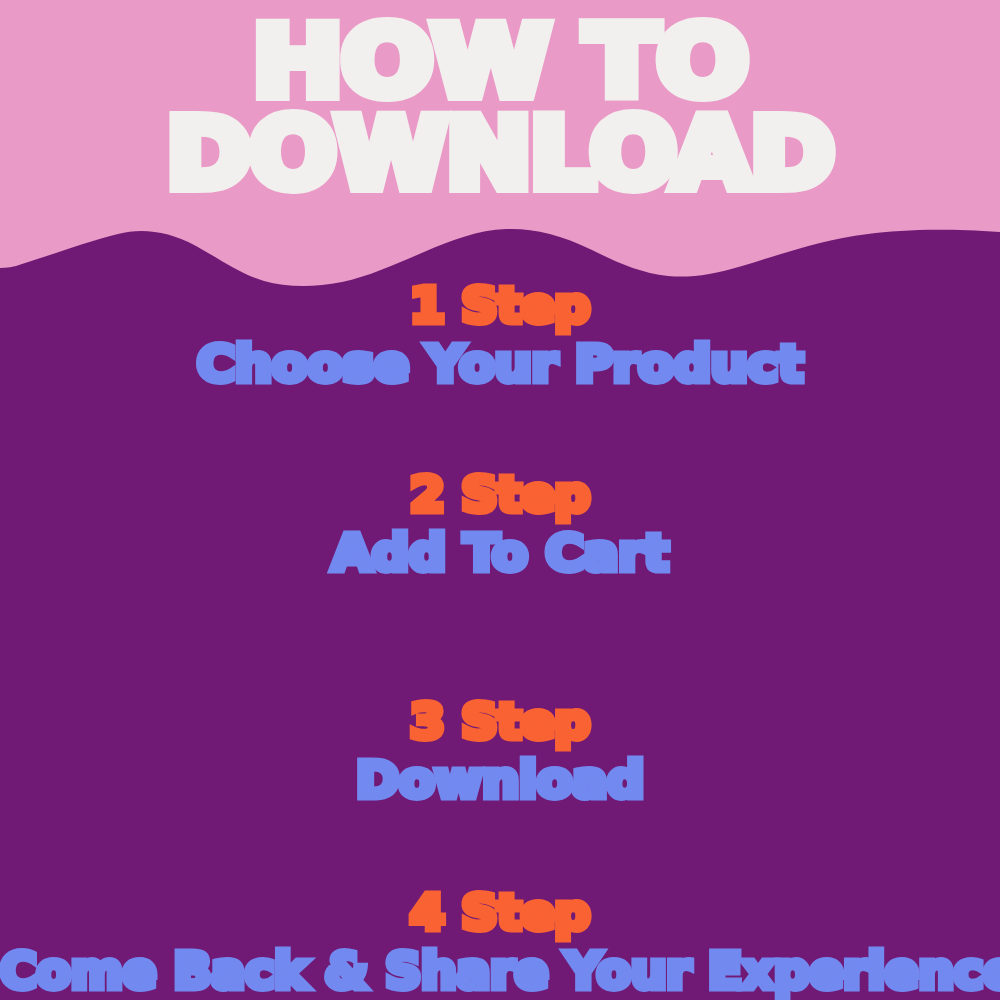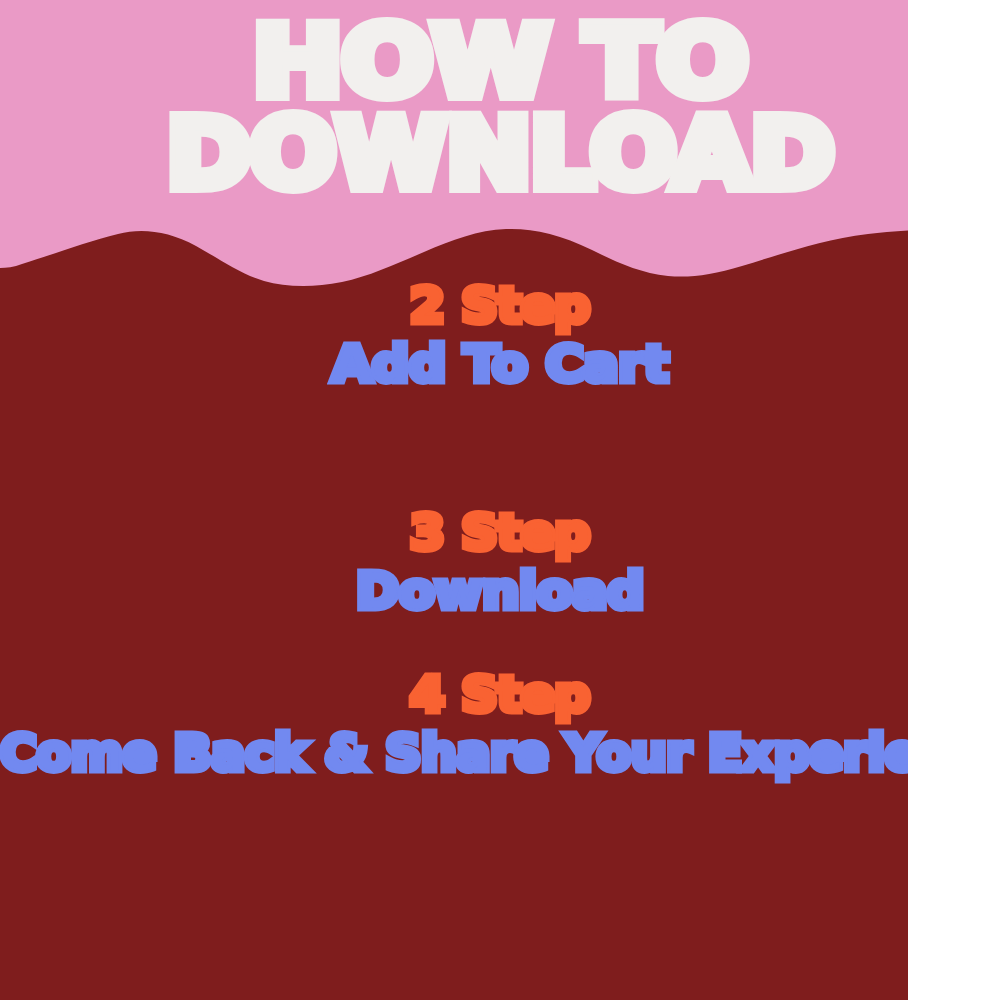--- a/index.html
+++ b/index.html
@@ -3,24 +3,24 @@
 <meta charset="utf-8">
 <title>How To Download</title>
 <style>
   html, body {
     margin: 0;
     padding: 0;
     background: #ffffff;
   }
   #poster {
     position: relative;
-    width: 908px;
+    width: 1000px;
     height: 1000px;
     overflow: hidden;
-    background: #7f1d1d;
+    background: #701a75;
     font-family: "DejaVu Sans", "Liberation Sans", sans-serif;
     -webkit-font-smoothing: antialiased;
   }
 
   
   #header-band {
     position: absolute;
     left: 0;
     top: 0;
     width: 1000px;
@@ -107,21 +107,21 @@
     transform: scaleX(1.04);
   }
   .step-title.wide {
     font-size: 50px;
     transform: scaleX(1.0);
   }
 
   
   #step-1 { margin-bottom: 78px; }
   #step-2 { margin-bottom: 116px; }
-  #step-3 { margin-bottom: 51px; }
+  #step-3 { margin-bottom: 80px; }
   #step-4 { margin-bottom: 4px; }
 </style>
 </head>
 <body>
 
 <div id="poster">
 
   <div id="header-band">
     <svg viewBox="0 0 1000 300" preserveAspectRatio="none">
       <path d="M0,0 L1000,0 L1000,232
@@ -140,20 +140,24 @@
     </svg>
   </div>
 
   <div id="title-block">
     <span class="title-line title-line-1 bubble">HOW TO</span>
     <span class="title-line title-line-2 bubble">DOWNLOAD</span>
   </div>
 
   <div id="steps">
 
+    <div class="step" id="step-1">
+      <span class="step-label">1 Step</span>
+      <span class="step-title">Choose Your Product</span>
+    </div>
 
     <div class="step" id="step-2">
       <span class="step-label">2 Step</span>
       <span class="step-title">Add To Cart</span>
     </div>
 
     <div class="step" id="step-3">
       <span class="step-label">3 Step</span>
       <span class="step-title">Download</span>
     </div>

